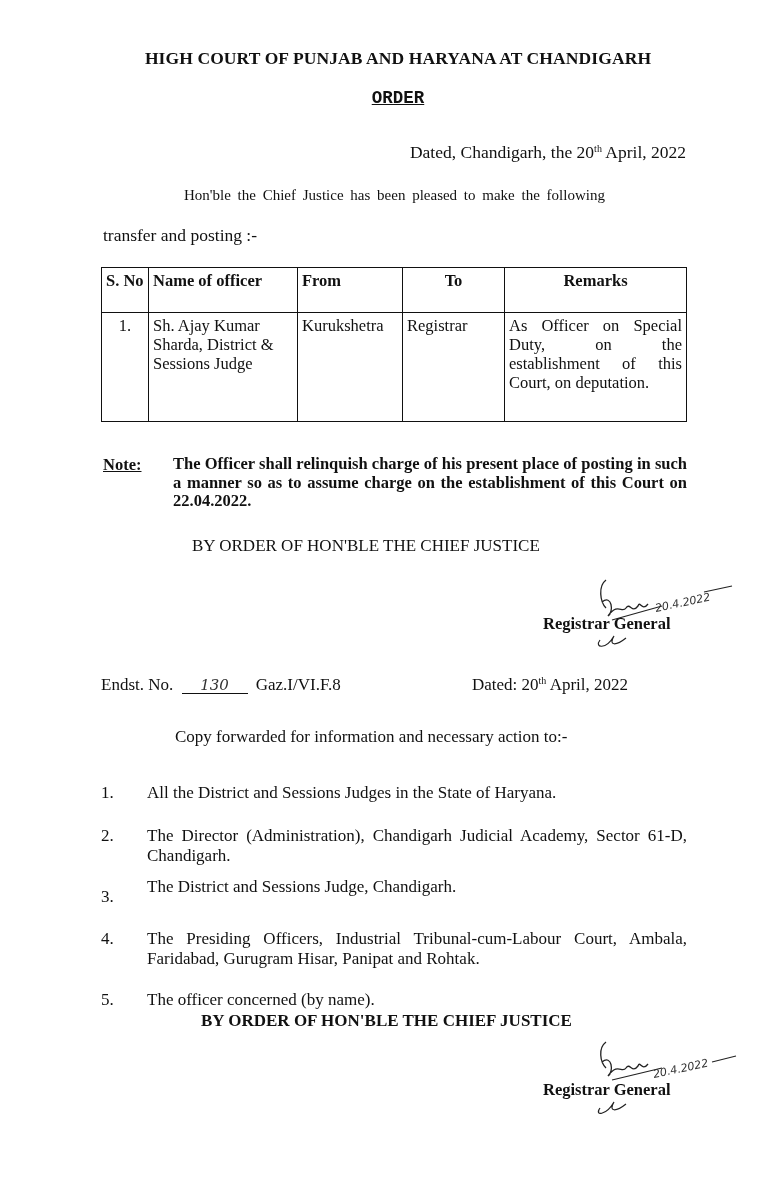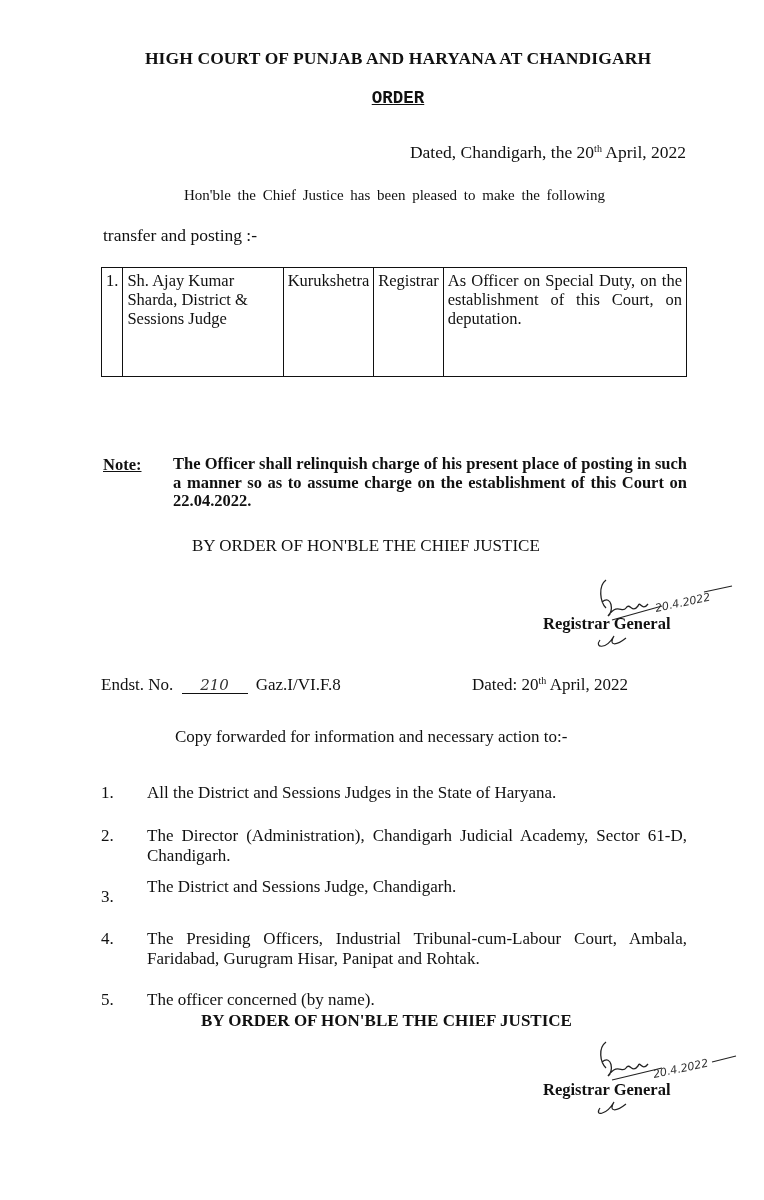--- a/index.html
+++ b/index.html
@@ -64,20 +64,27 @@
 <div class="abs center title">HIGH COURT OF PUNJAB AND HARYANA  AT CHANDIGARH</div>
 <div class="abs center order"><span>ORDER</span></div>
 
 <div class="abs dated"><span>Dated, Chandigarh, the 20</span><sup>th</sup><span> April, 2022</span></div>
 
 <div class="abs intro1">Hon'ble the Chief Justice has been pleased to make the following</div>
 <div class="abs intro2">transfer and posting :-</div>
 
 <table class="tbl">
   <tbody>
+      <tr>
+    <th class="col1">S. No</th>
+    <th class="col2">Name of officer</th>
+    <th class="col3">From</th>
+    <th class="col4 c">To</th>
+    <th class="c">Remarks</th>
+  </tr>
   <tr>
     <td class="sno-cell">1.</td>
     <td>Sh. Ajay Kumar Sharda, District &amp; Sessions Judge</td>
     <td>Kurukshetra</td>
     <td>Registrar</td>
     <td class="justify">As Officer on Special Duty, on the establishment of this Court, on deputation.</td>
   </tr>
 </tbody>
   </table>
 
@@ -88,21 +95,21 @@
 
 <svg class="sig" style="left:592px; top:572px;" width="150" height="80">
   <path d="M14 8 C 6 14, 8 30, 14 36 M10 30 C 20 22, 22 40, 16 44 C 26 30, 30 42, 34 36 C 38 30, 40 42, 46 34 C 48 28, 50 40, 56 32" stroke="#222" stroke-width="1.3" fill="none"></path>
   <path d="M20 48 L 70 34" stroke="#222" stroke-width="1.2" fill="none"></path>
   <text x="64" y="40" font-family="DejaVu Sans, sans-serif" font-size="11" font-style="italic" fill="#333" transform="rotate(-12 64 40)">20.4.2022</text>
   <path d="M112 20 L 140 14" stroke="#222" stroke-width="1.2" fill="none"></path>
   <path d="M8 68 C 2 76, 14 78, 22 64 C 16 74, 24 74, 34 66" stroke="#222" stroke-width="1.2" fill="none"></path>
 </svg>
 <div class="abs reg1">Registrar General</div>
 
-<div class="abs endst"><span>Endst. No.</span> <span class="blank">210</span> <span>Gaz.I/VI.F.8</span></div>
+<div class="abs endst"><span>Endst. No.</span> <span class="blank">130</span> <span>Gaz.I/VI.F.8</span></div>
 <div class="abs dated2"><span>Dated: 20</span><sup>th</sup><span> April, 2022</span></div>
 
 <div class="abs copyfwd">Copy forwarded for information and necessary action to:-</div>
 
 <div class="abs li-num" style="top:783px;">1.</div>
 <div class="abs li-text" style="top:783px;">All the District and Sessions Judges in the State of Haryana.</div>
 
 <div class="abs li-num" style="top:826px;">2.</div>
 <div class="abs li-text" style="top:826px;">The Director (Administration), Chandigarh Judicial Academy, Sector 61-D, Chandigarh.</div>
 

